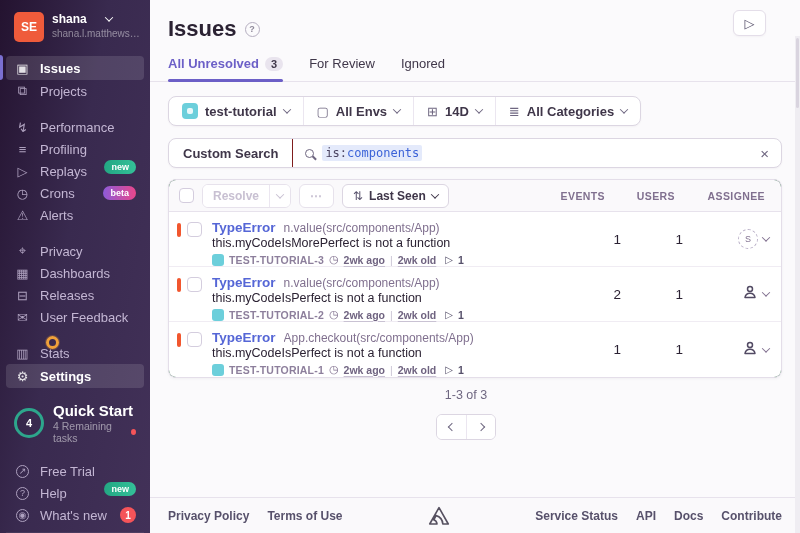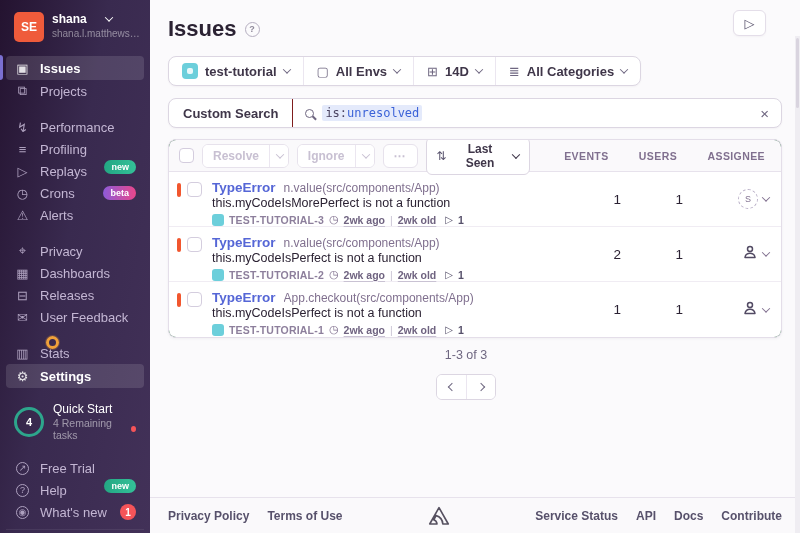--- a/index.html
+++ b/index.html
@@ -27,21 +27,21 @@
     font-size:9px; line-height:11px; margin:0 2px; opacity:.85; }
   .badge { margin-left:auto; font-size:9px; font-weight:bold; color:#fff; padding:2px 7px; border-radius:9px; }
   .badge.new  { background:linear-gradient(90deg,var(--new_badge,#23A783),#34c098);margin-top:36px; }
   .badge.beta { background:linear-gradient(90deg,var(--beta_from,#8d5bd8),var(--beta_to,#E9478B)); }
   .badge.alert{ background:var(--alert_red,#F55459); width:16px; height:16px; padding:0; border-radius:50%;
     display:flex; align-items:center; justify-content:center; font-size:10px; }
   .sidebar-bottom { margin-top:auto; }
   .quick-start { display:flex; gap:9px; align-items:center; padding:0 14px; margin-bottom:16px; cursor:pointer; }
   .qs-ring { width:30px; height:30px; border:3px solid var(--progress_green,#2DA68C); border-radius:50%;
     display:flex; align-items:center; justify-content:center; color:#fff; font-size:11px; font-weight:bold; flex:0 0 auto; }
-  .qs-title { color:#fff; font-size:12px; font-weight:normal; }
+  .qs-title { color:#fff; font-size:15px; font-weight:bold; }
   .qs-sub { font-size:10.5px; color:rgba(255,255,255,.5); display:flex; align-items:center; gap:5px; margin-top:1px; }
   .dot { width:6px; height:6px; border-radius:50%; background:var(--alert_red,#F55459); }
   .collapse-row { display:flex; align-items:center; gap:9px; margin:6px 6px 0 6px; padding:8px 8px 0 8px;
     font-size:13px; cursor:pointer; border-top:1px solid rgba(255,255,255,.07); }
   .click-ring { position:absolute; left:46px; top:336px; width:13px; height:13px; border-radius:50%;
     border:3px solid #F0A13A; box-shadow:0 0 0 1px rgba(240,161,58,.25); }
 
   
   main { position:absolute; left:150px; right:0; top:0; bottom:0; background:#FBFAFC; }
   .topbar { padding:16px 18px 0 18px; display:flex; align-items:center; gap:8px; }
@@ -265,20 +265,32 @@
 
   <main>
     <div class="topbar">
       <h1 class="page-title">Issues</h1>
       <span class="help-ico">?</span>
     </div>
     <button class="play-btn">
       <span>▷</span>
     </button>
 
+    <div class="tabs-row" id="tabs-row">
+        <div class="tab active">
+          <span>All Unresolved</span>
+          <span class="tab-badge">3</span>
+        </div>
+        <div class="tab">
+          <span>For Review</span>
+        </div>
+        <div class="tab">
+          <span>Ignored</span>
+        </div>
+      </div>
 
     <div class="filterbar" id="filterbar">
         <div class="filter-seg">
           <span class="proj-swatch"></span>
           <span>test-tutorial</span>
           <span class="chev" style="color: rgb(111, 103, 129);"></span>
         </div>
         <div class="filter-seg">
           <span class="f-icon">▢</span>
           <span>All Envs</span>
@@ -292,35 +304,29 @@
         <div class="filter-seg">
           <span class="f-icon">≣</span>
           <span>All Categories</span>
           <span class="chev" style="color: rgb(111, 103, 129);"></span>
         </div>
       </div>
 
     <div class="searchbar">
       <span class="custom-search">Custom Search</span>
       <span class="mag"></span>
-      <span class="token"><span class="k">is:</span><span class="v">unresolved</span></span>
+      <span class="token"><span class="k">is:</span><span class="v">components</span></span>
       <span class="search-x">×</span>
     </div>
 
     <div class="card">
       <div class="table-head">
         <span class="cb"></span>
         <span class="btn-group">
           <button class="btn dis">Resolve</button>
-          <button class="btn dis chevpart">
-              <span class="chev"></span>
-            </button>
-        </span>
-        <span class="btn-group">
-          <button class="btn dis">Ignore</button>
           <button class="btn dis chevpart">
               <span class="chev"></span>
             </button>
         </span>
         <button class="btn dis more">⋯</button>
         <button class="btn sort">
           <span class="sorticon">⇅</span>
           <span>Last Seen</span>
           <span class="chev"></span>
         </button>

